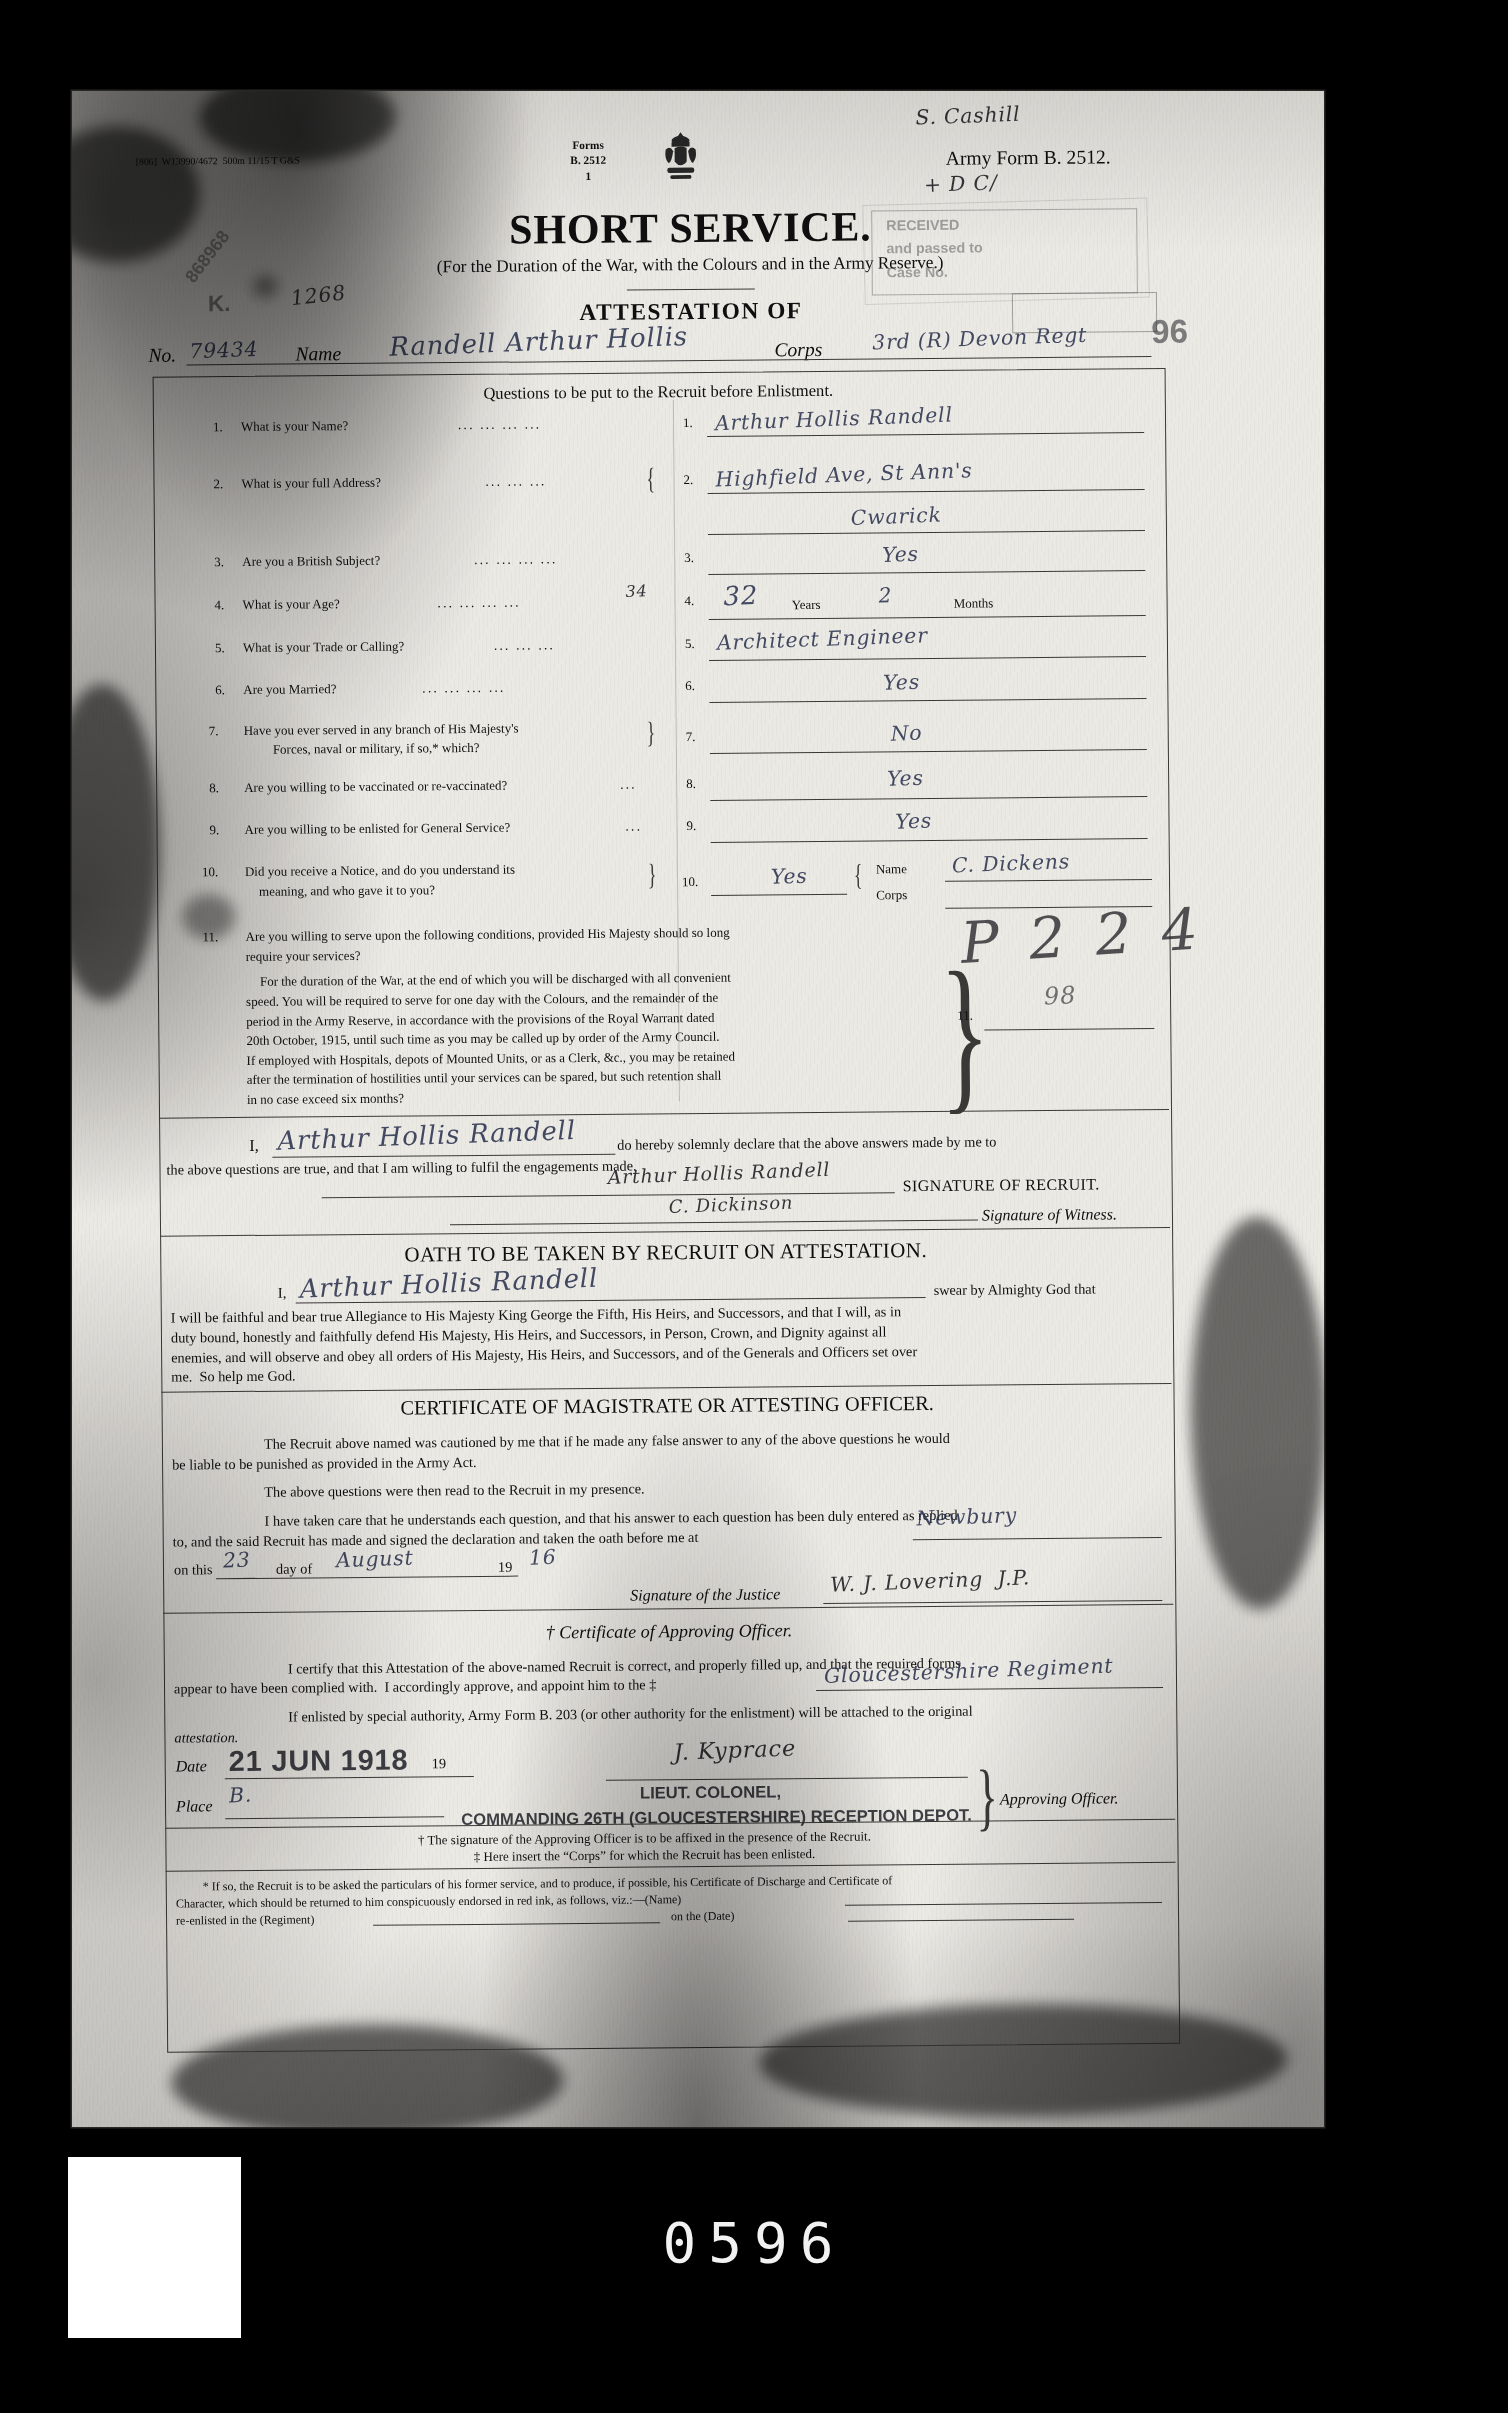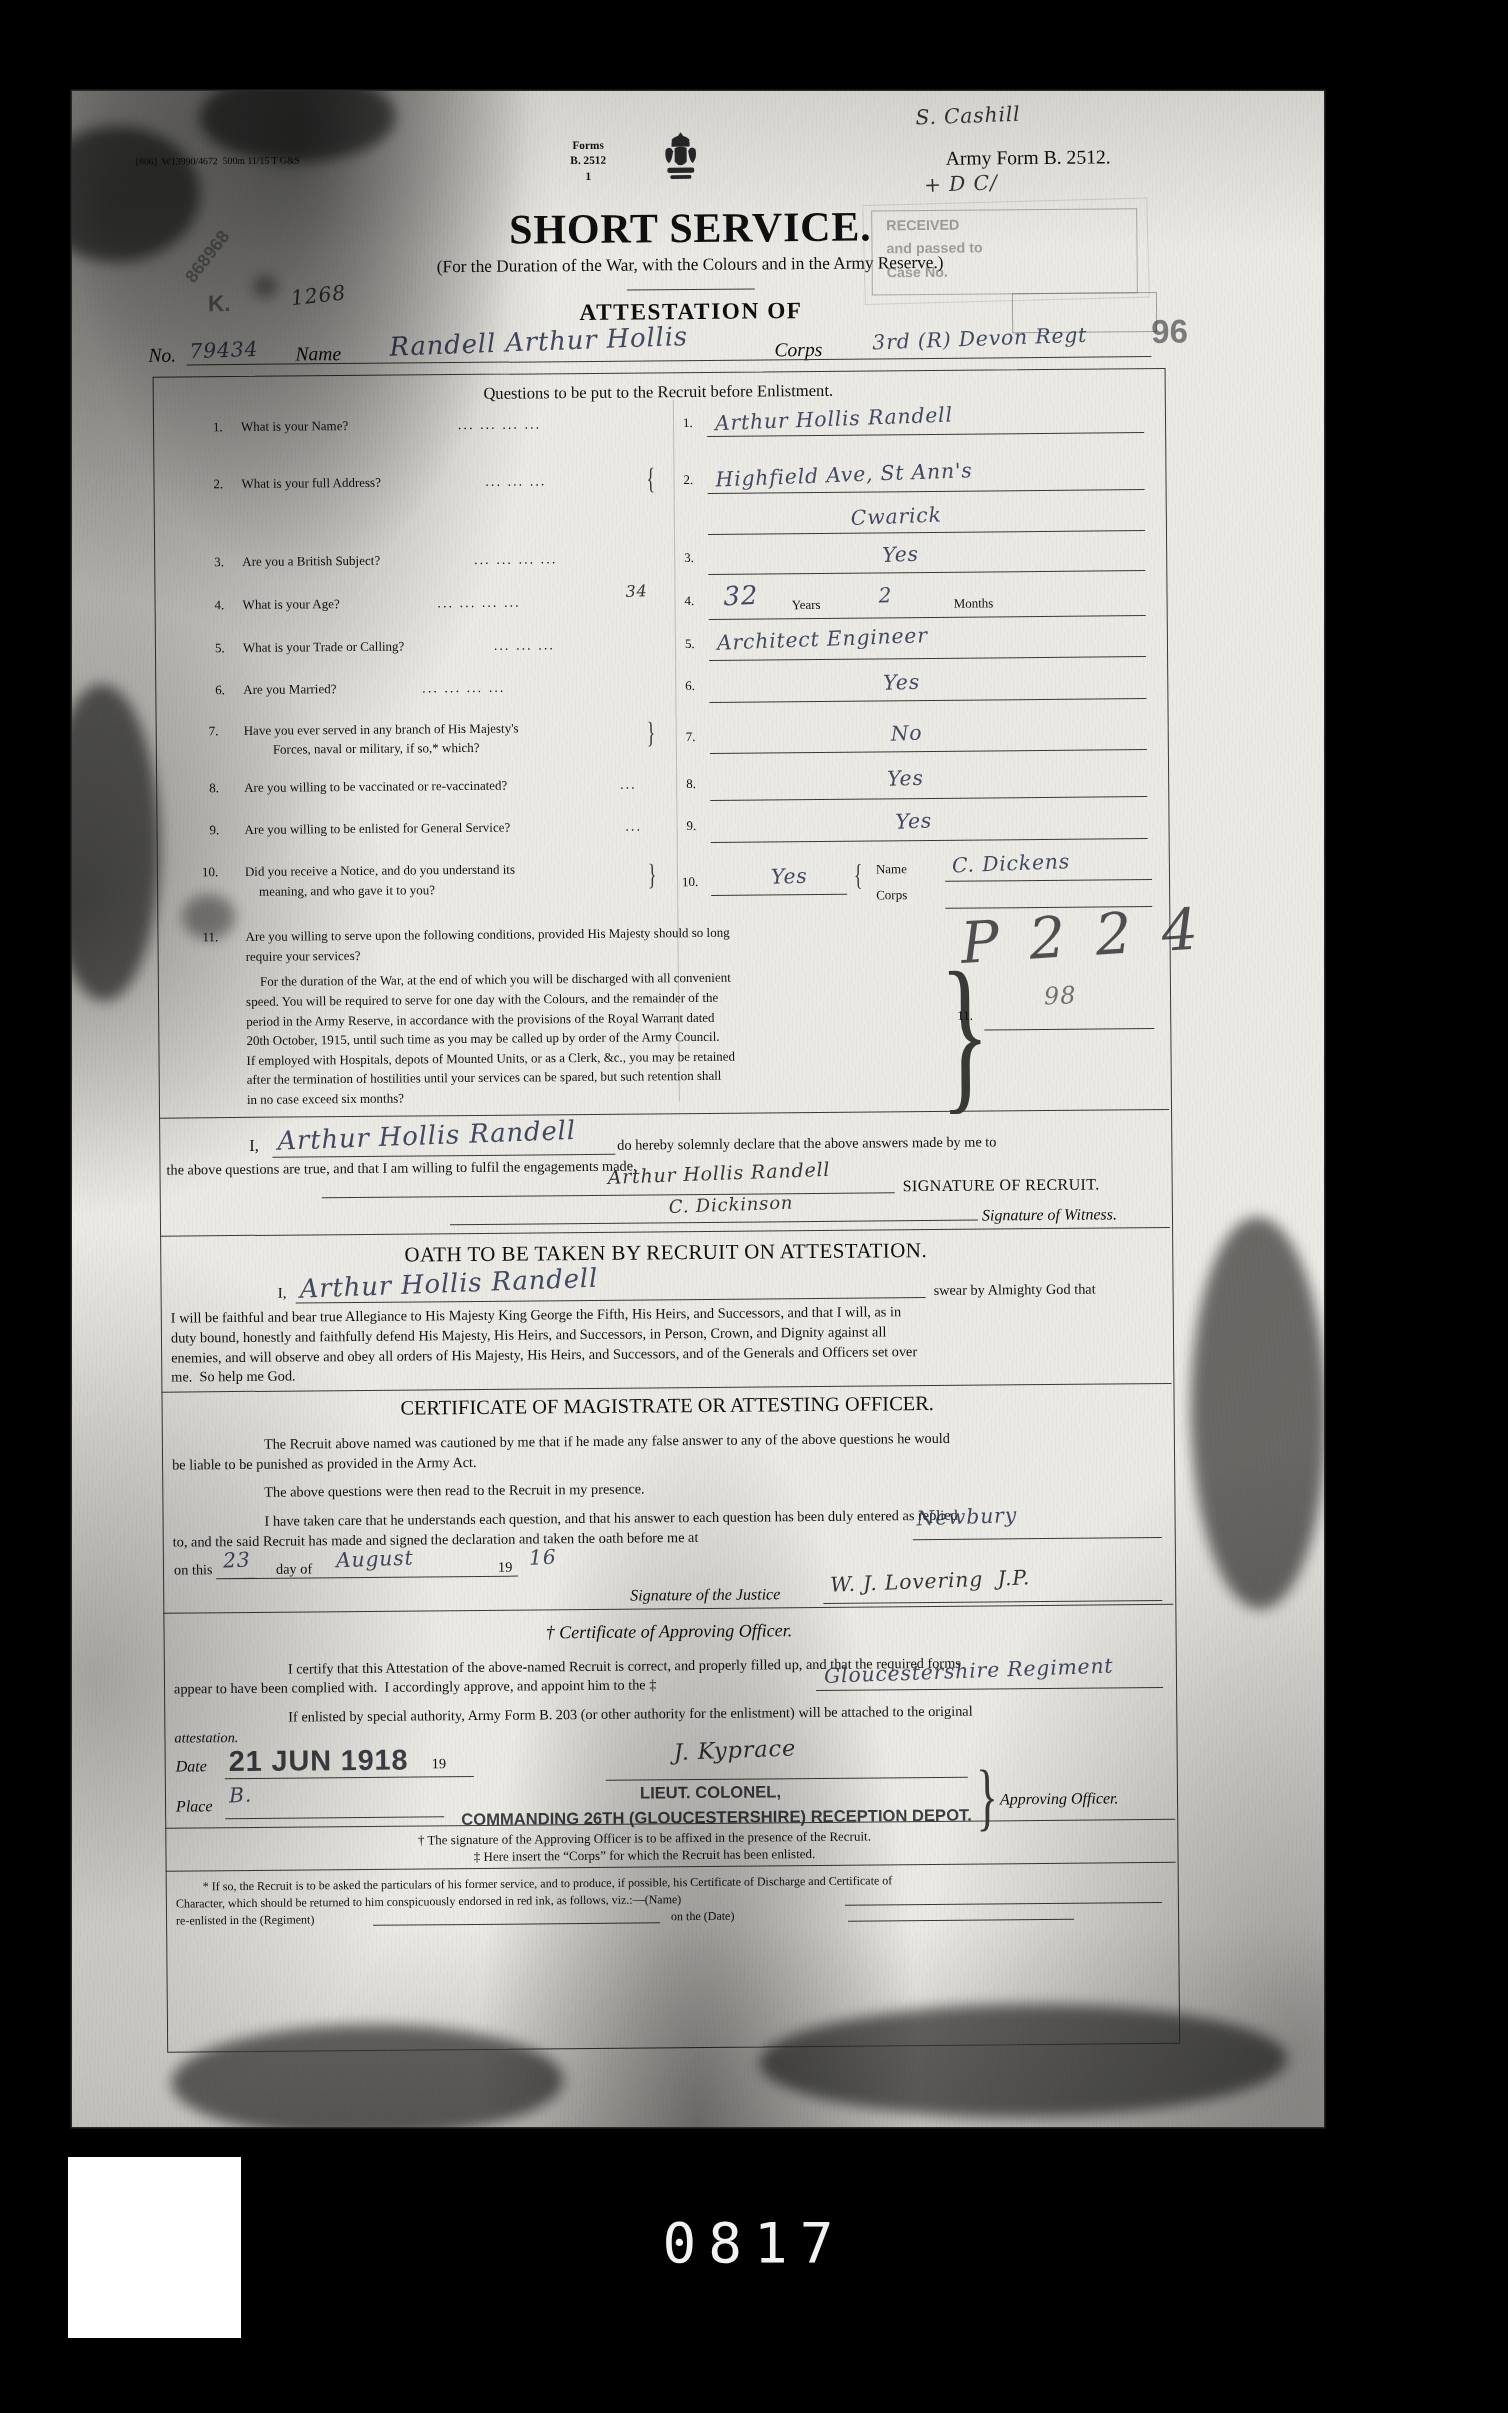--- a/index.html
+++ b/index.html
@@ -360,14 +360,14 @@
     <div class="t" style="left:592px;top:1818px;font-size:12px;">on the (Date)</div>
     <div class="rule" style="left:769px;top:1831px;width:226px;"></div>
 
     <div class="smear" style="left:189px;top:181px;width:22.6px;height:21px;opacity:.8;"></div>
     <div class="smear" style="left:112px;top:799px;width:53px;height:45px;opacity:.7;"></div>
 
   </div>
 </div>
 
 <div id="white-tab"></div>
-<div id="footer-number">0817</div>
+<div id="footer-number">0596</div>
 
 
 </body></html>

